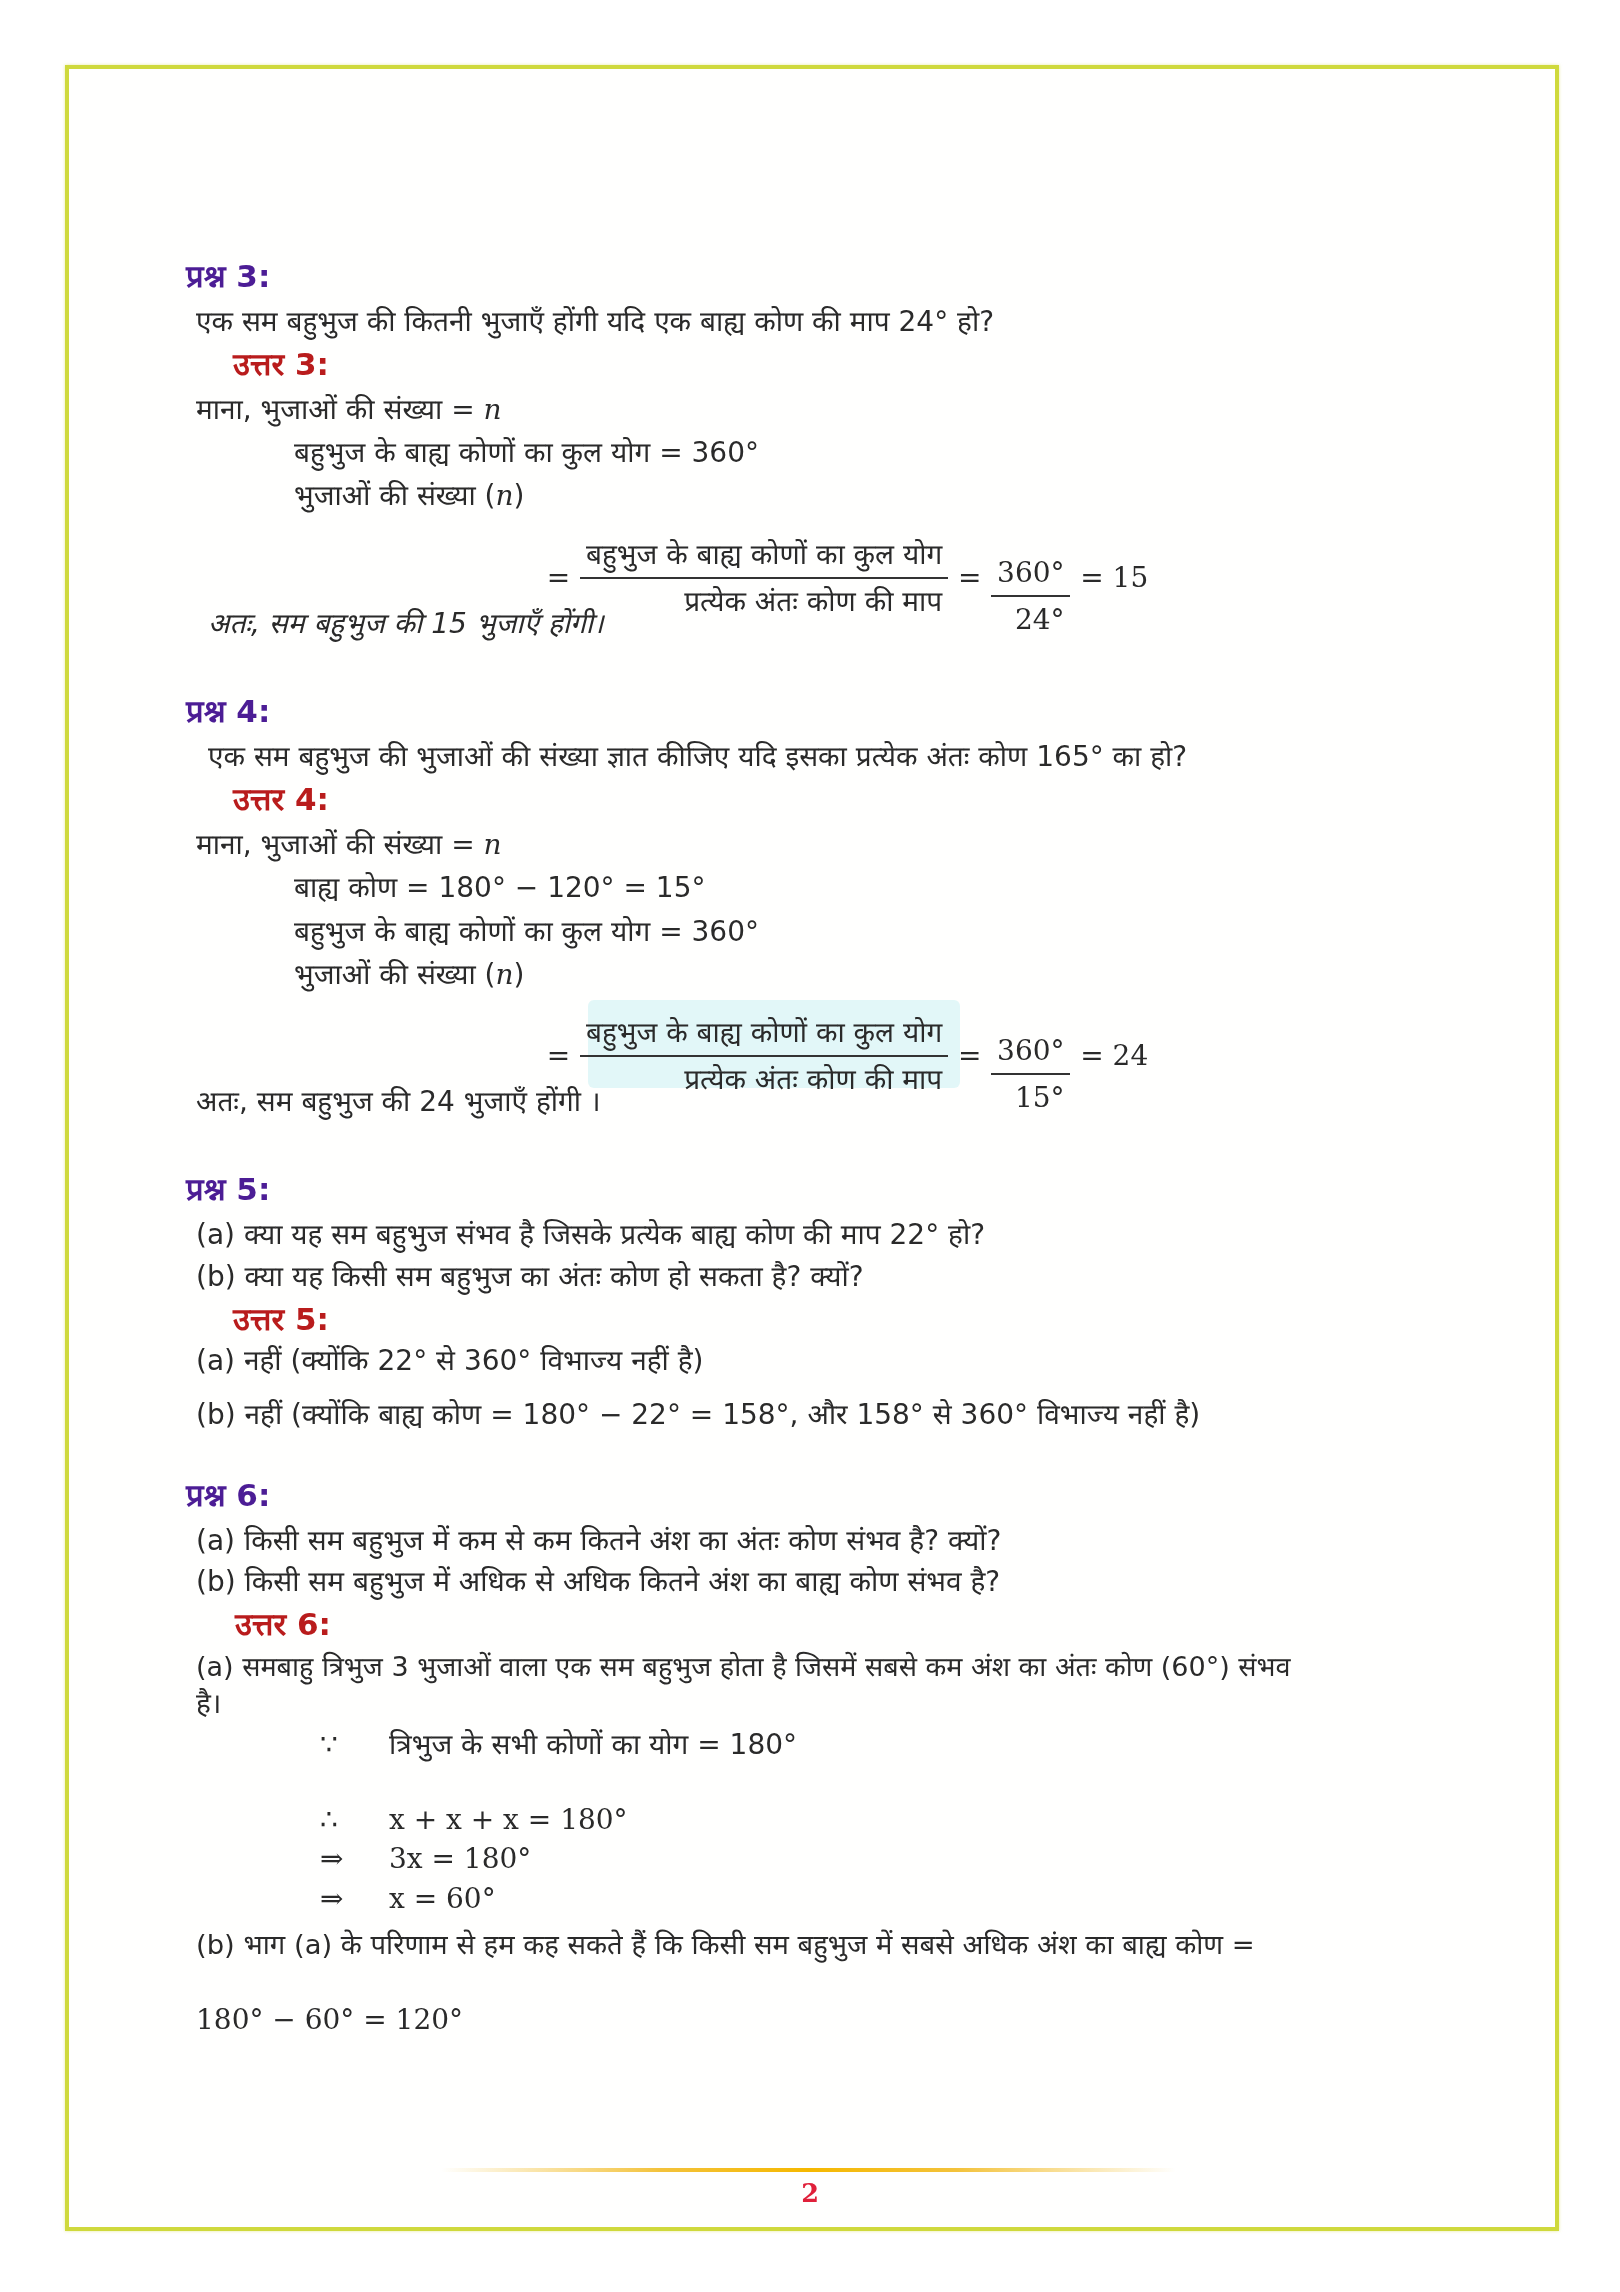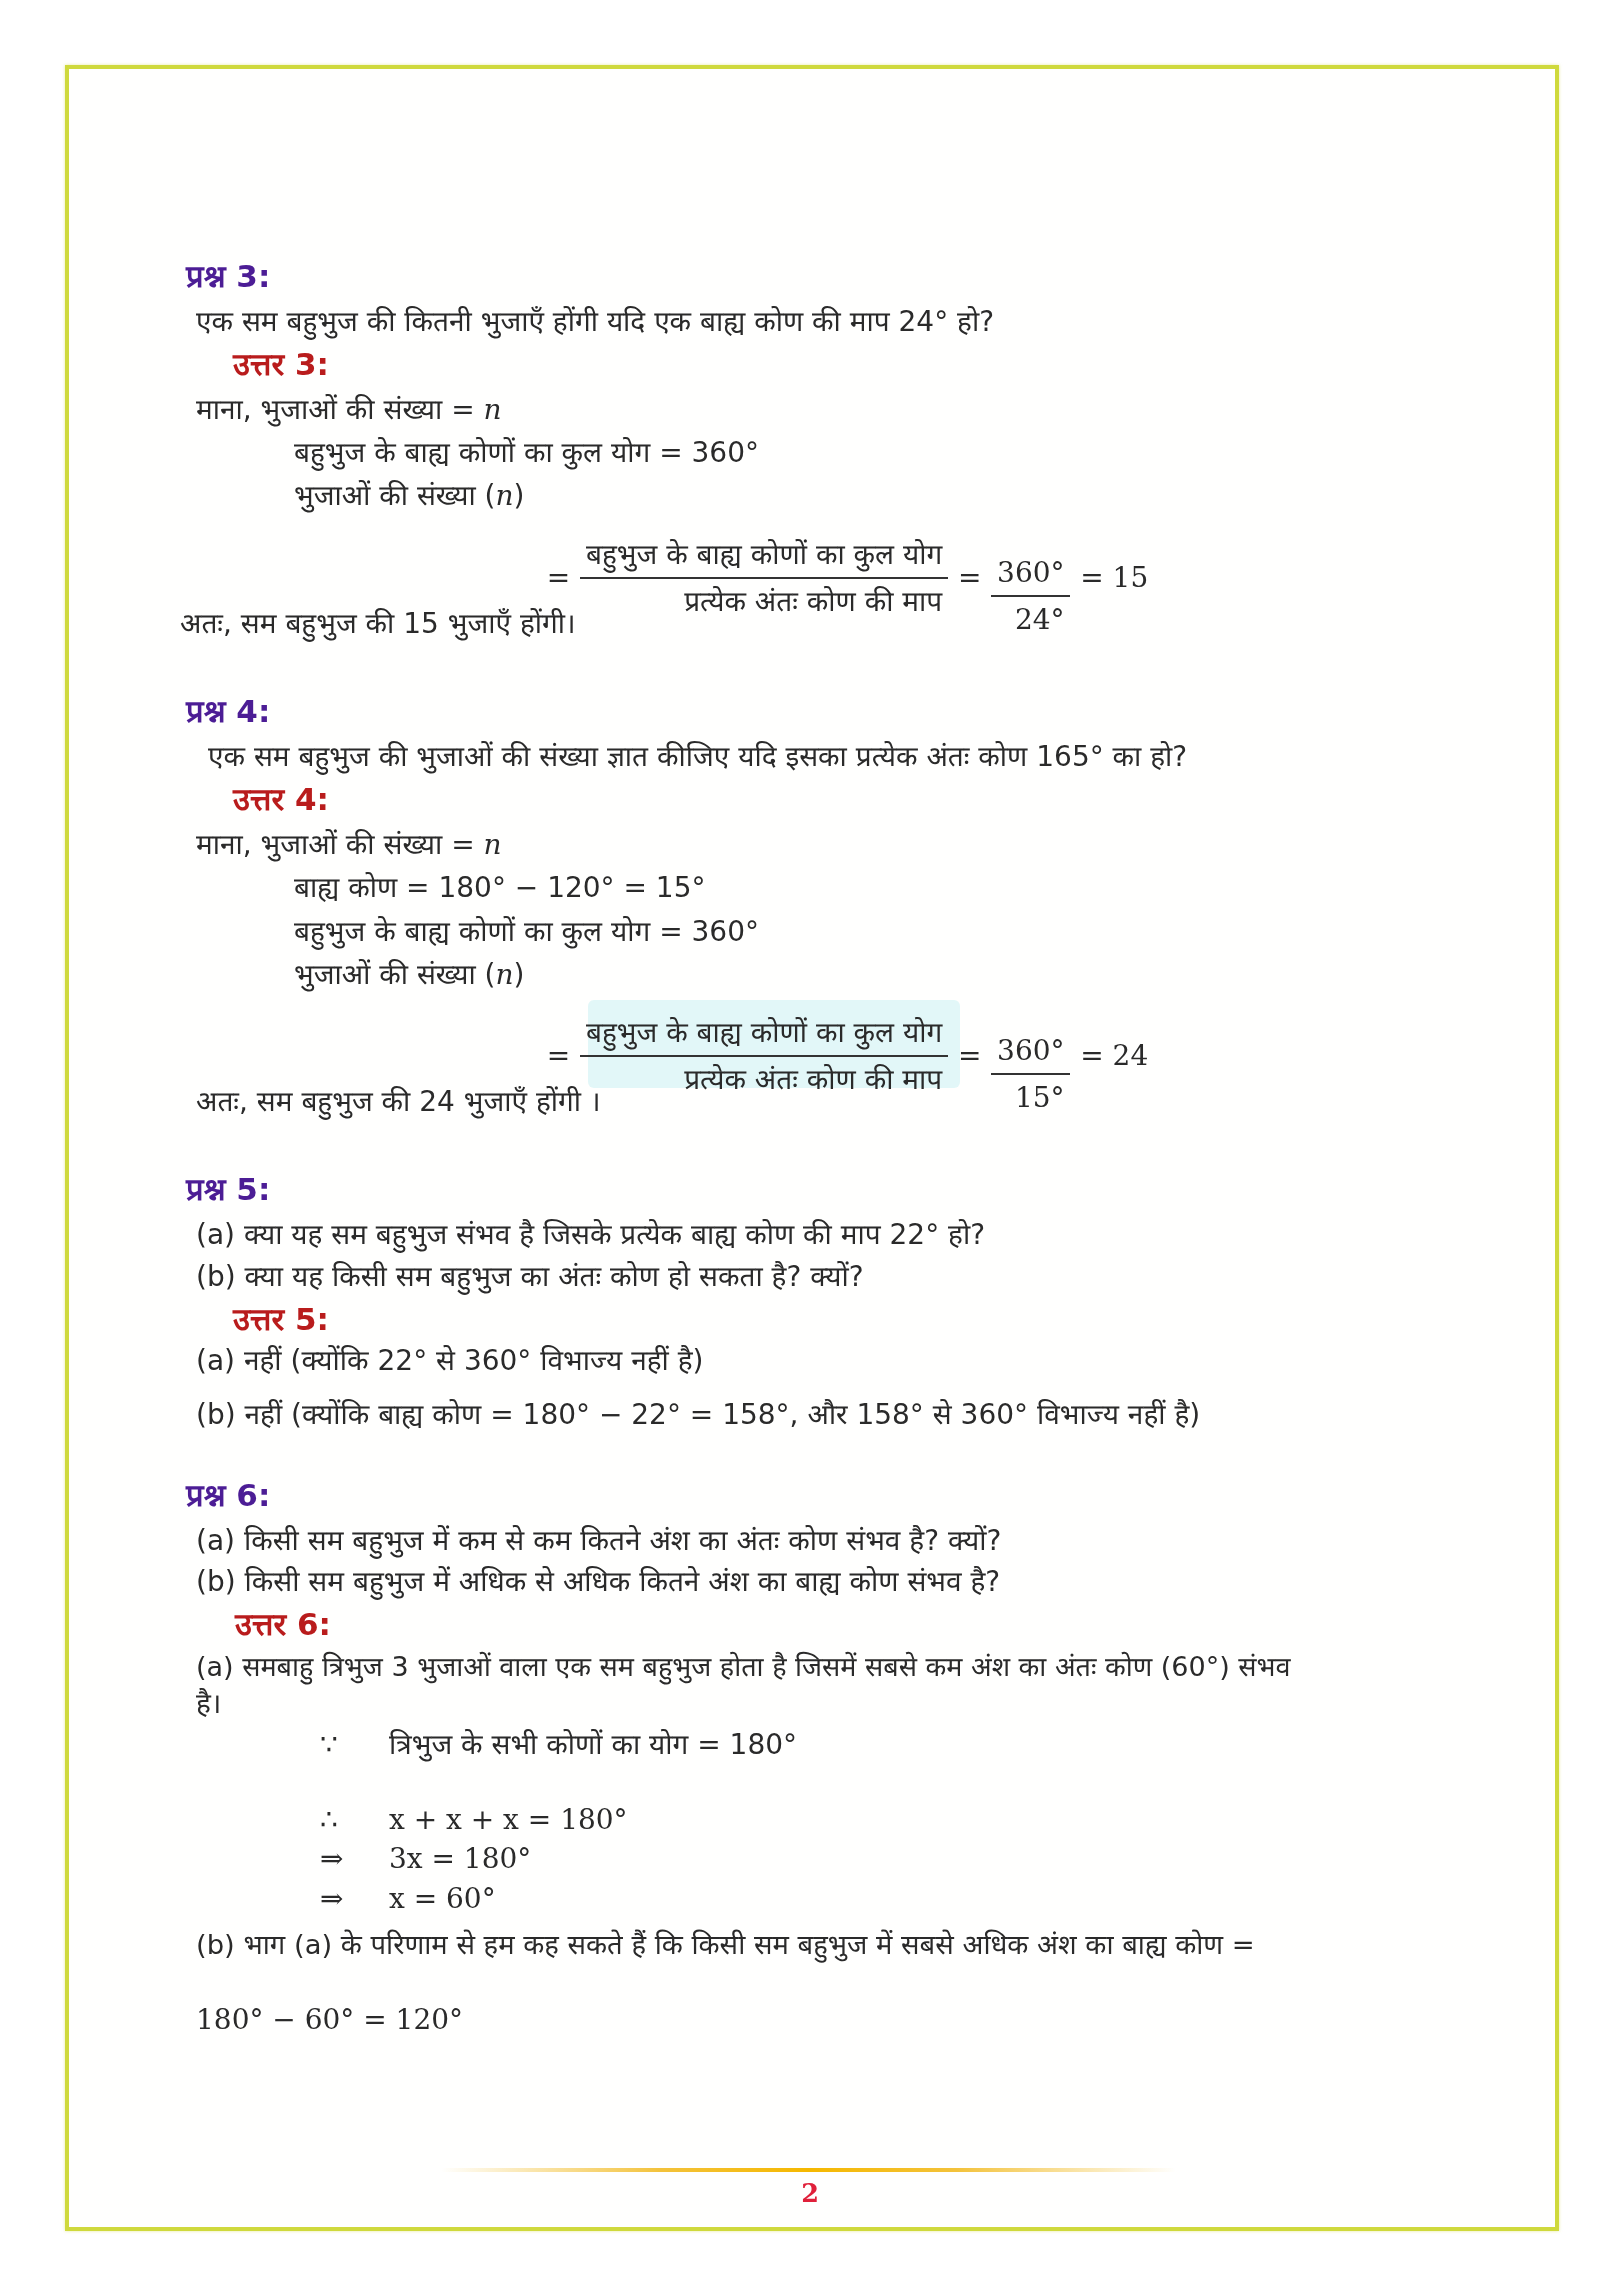--- a/index.html
+++ b/index.html
@@ -62,21 +62,21 @@
       <span class="num">बहुभुज के बाह्य कोणों का कुल योग</span>
       <span class="den">प्रत्येक अंतः कोण की माप</span>
     </span>
     <span class="eq">=</span>
     <span class="fr math">
       <span class="num">360°</span>
       <span class="den">24°</span>
     </span>
     <span class="eq numonly">= 15</span>
   </div>
-  <div class="line" style="left:180px; top:604px;">अतः, सम बहुभुज की 15 भुजाएँ होंगी।</div>
+  <div class="line" style="left:208px; top:604px;font-style:italic;">अतः, सम बहुभुज की 15 भुजाएँ होंगी।</div>
 
   <div class="line q-head" style="left:186px; top:692px;">प्रश्न 4:</div>
   <div class="line" style="left:196px; top:737px;margin-left:12px;">एक सम बहुभुज की भुजाओं की संख्या ज्ञात कीजिए यदि इसका प्रत्येक अंतः कोण 165° का हो?</div>
   <div class="line a-head" style="left:233px; top:780px;">उत्तर 4:</div>
   <div class="line" style="left:196px; top:825px;">
     <span>माना, भुजाओं की संख्या = </span><span class="it">n</span>
   </div>
   <div class="line" style="left:294px; top:868px;">बाह्य कोण = 180° − 120° = 15°</div>
   <div class="line" style="left:294px; top:912px;">बहुभुज के बाह्य कोणों का कुल योग =  360°</div>
   <div class="line" style="left:294px; top:955px;">

